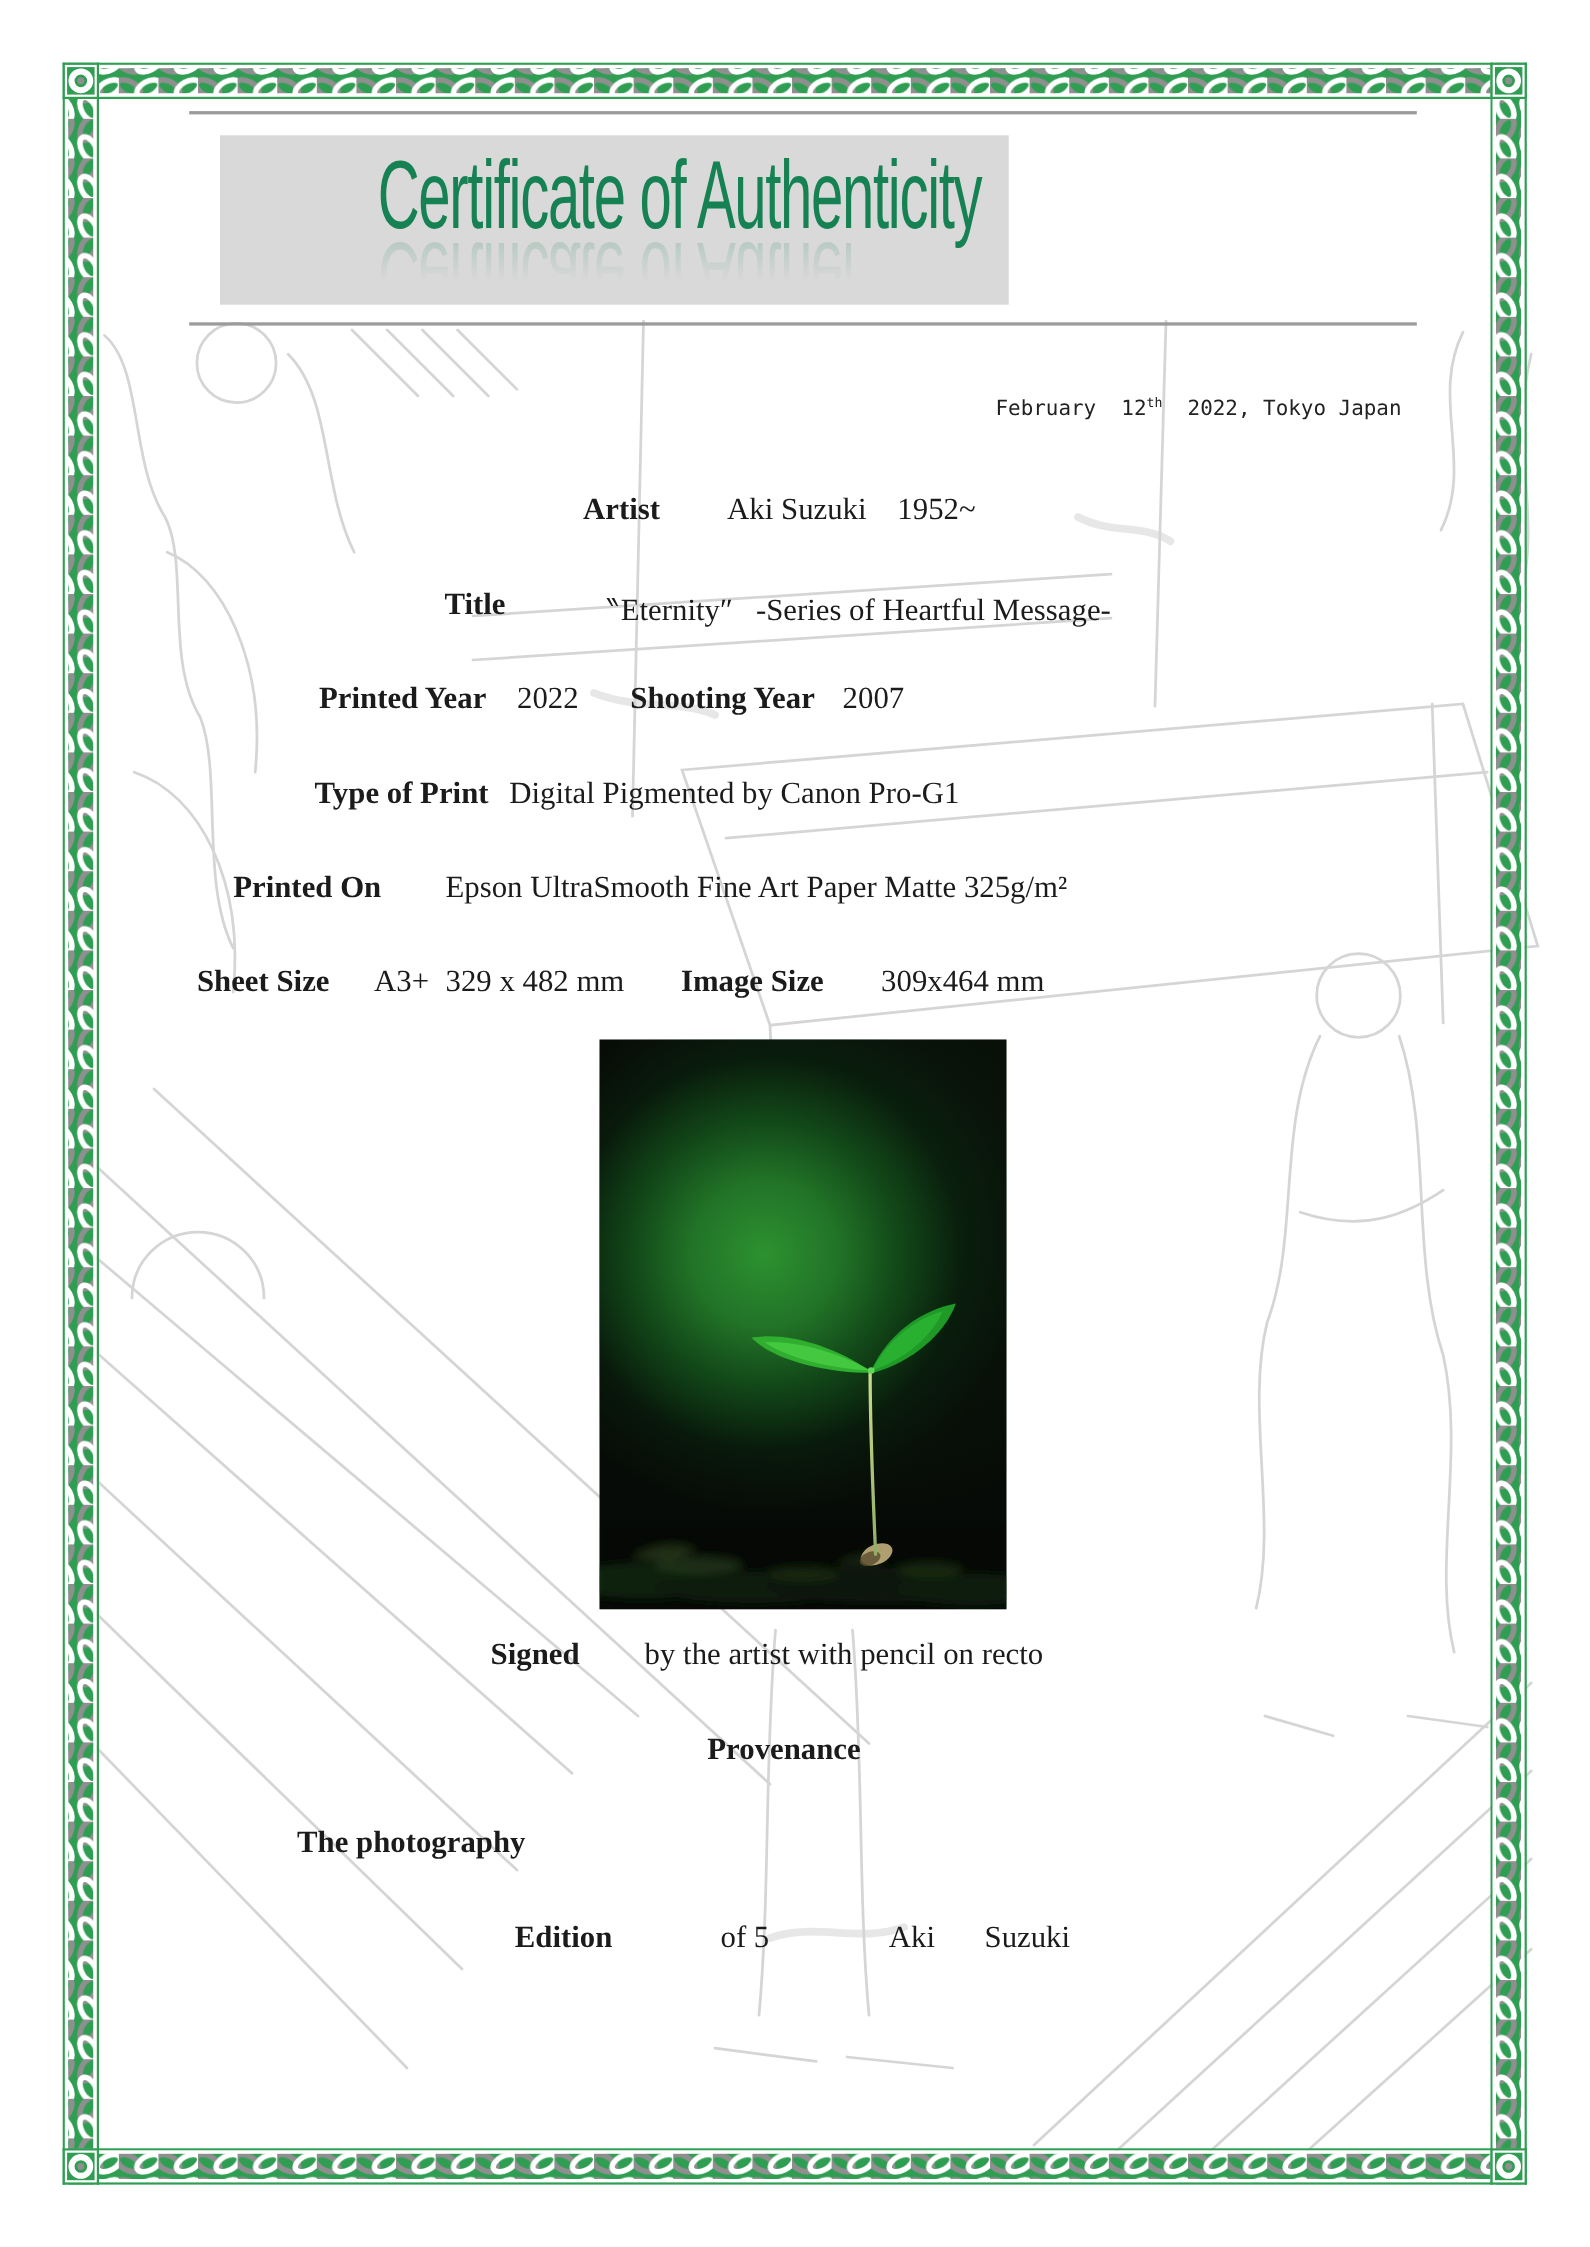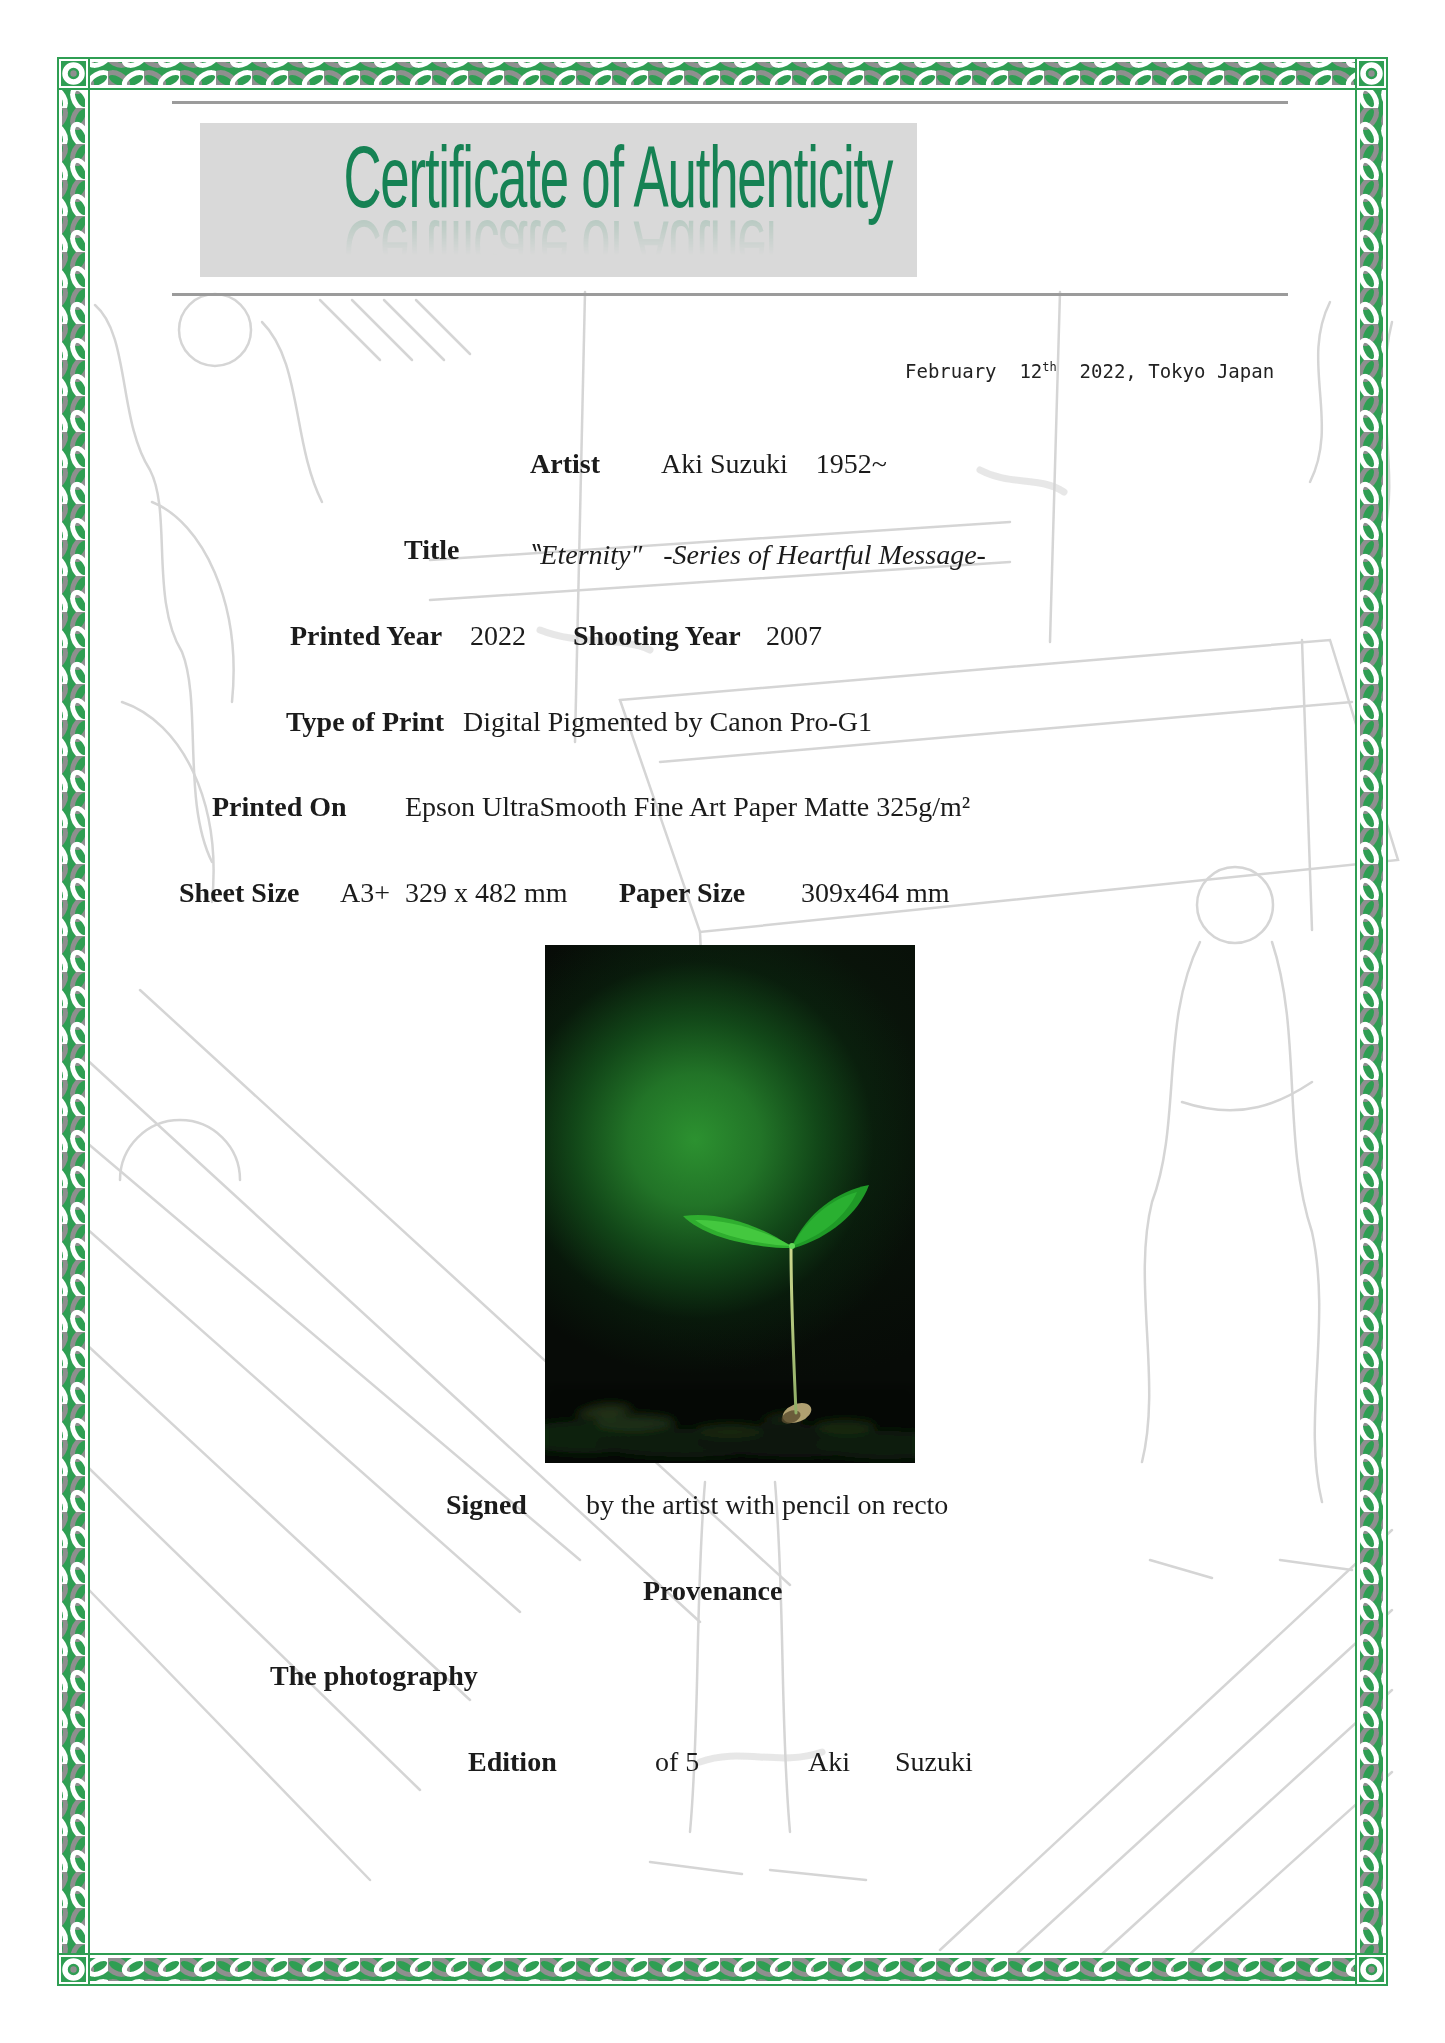--- a/index.html
+++ b/index.html
@@ -106,37 +106,37 @@
       <div class="t-refl">Certificate of Authenticity</div>
     </div>
     <div class="rule bottom"></div>
 
     <div class="date-line"><span>February  12</span><span class="sup">th</span><span>  2022, Tokyo Japan</span></div>
 
     <span class="seg b" style="left:530px;top:448px;">Artist</span>
     <span class="seg" style="left:661px;top:448px;">Aki Suzuki    1952~</span>
 
     <span class="seg b" style="left:404px;top:534px;">Title</span>
-    <span class="seg" style="left:528px;top:534px;font-style:italic;">‶Eternity″   -Series of Heartful Message-</span>
+    <span class="seg" style="left:552px;top:534px;">‶Eternity″   -Series of Heartful Message-</span>
 
     <span class="seg b" style="left:290px;top:620px;">Printed Year</span>
     <span class="seg" style="left:470px;top:620px;">2022</span>
     <span class="seg b" style="left:573px;top:620px;">Shooting Year</span>
     <span class="seg" style="left:766px;top:620px;text-align:right;">2007</span>
 
     <span class="seg b" style="left:286px;top:706px;">Type of Print</span>
     <span class="seg" style="left:463px;top:706px;">Digital Pigmented by Canon Pro-G1</span>
 
     <span class="seg b" style="left:212px;top:791px;">Printed On</span>
     <span class="seg" style="left:405px;top:791px;">Epson UltraSmooth Fine Art Paper Matte 325g/m²</span>
 
     <span class="seg b" style="left:179px;top:877px;">Sheet Size</span>
     <span class="seg" style="left:340px;top:877px;">A3+</span>
     <span class="seg" style="left:405px;top:877px;">329 x 482 mm</span>
-    <span class="seg b" style="left:619px;top:877px;">Paper Size</span>
+    <span class="seg b" style="left:619px;top:877px;">Image Size</span>
     <span class="seg" style="left:801px;top:877px;">309x464 mm</span>
 
     <div class="photo">
       <svg width="370" height="518" viewBox="0 0 370 518">
         <defs>
           <filter id="soilblur" x="-20%" y="-20%" width="140%" height="140%">
             <feGaussianBlur stdDeviation="4"></feGaussianBlur>
           </filter>
           <linearGradient id="stemg" x1="0" y1="0" x2="0" y2="1">
             <stop offset="0" stop-color="#cdd98e"></stop>

